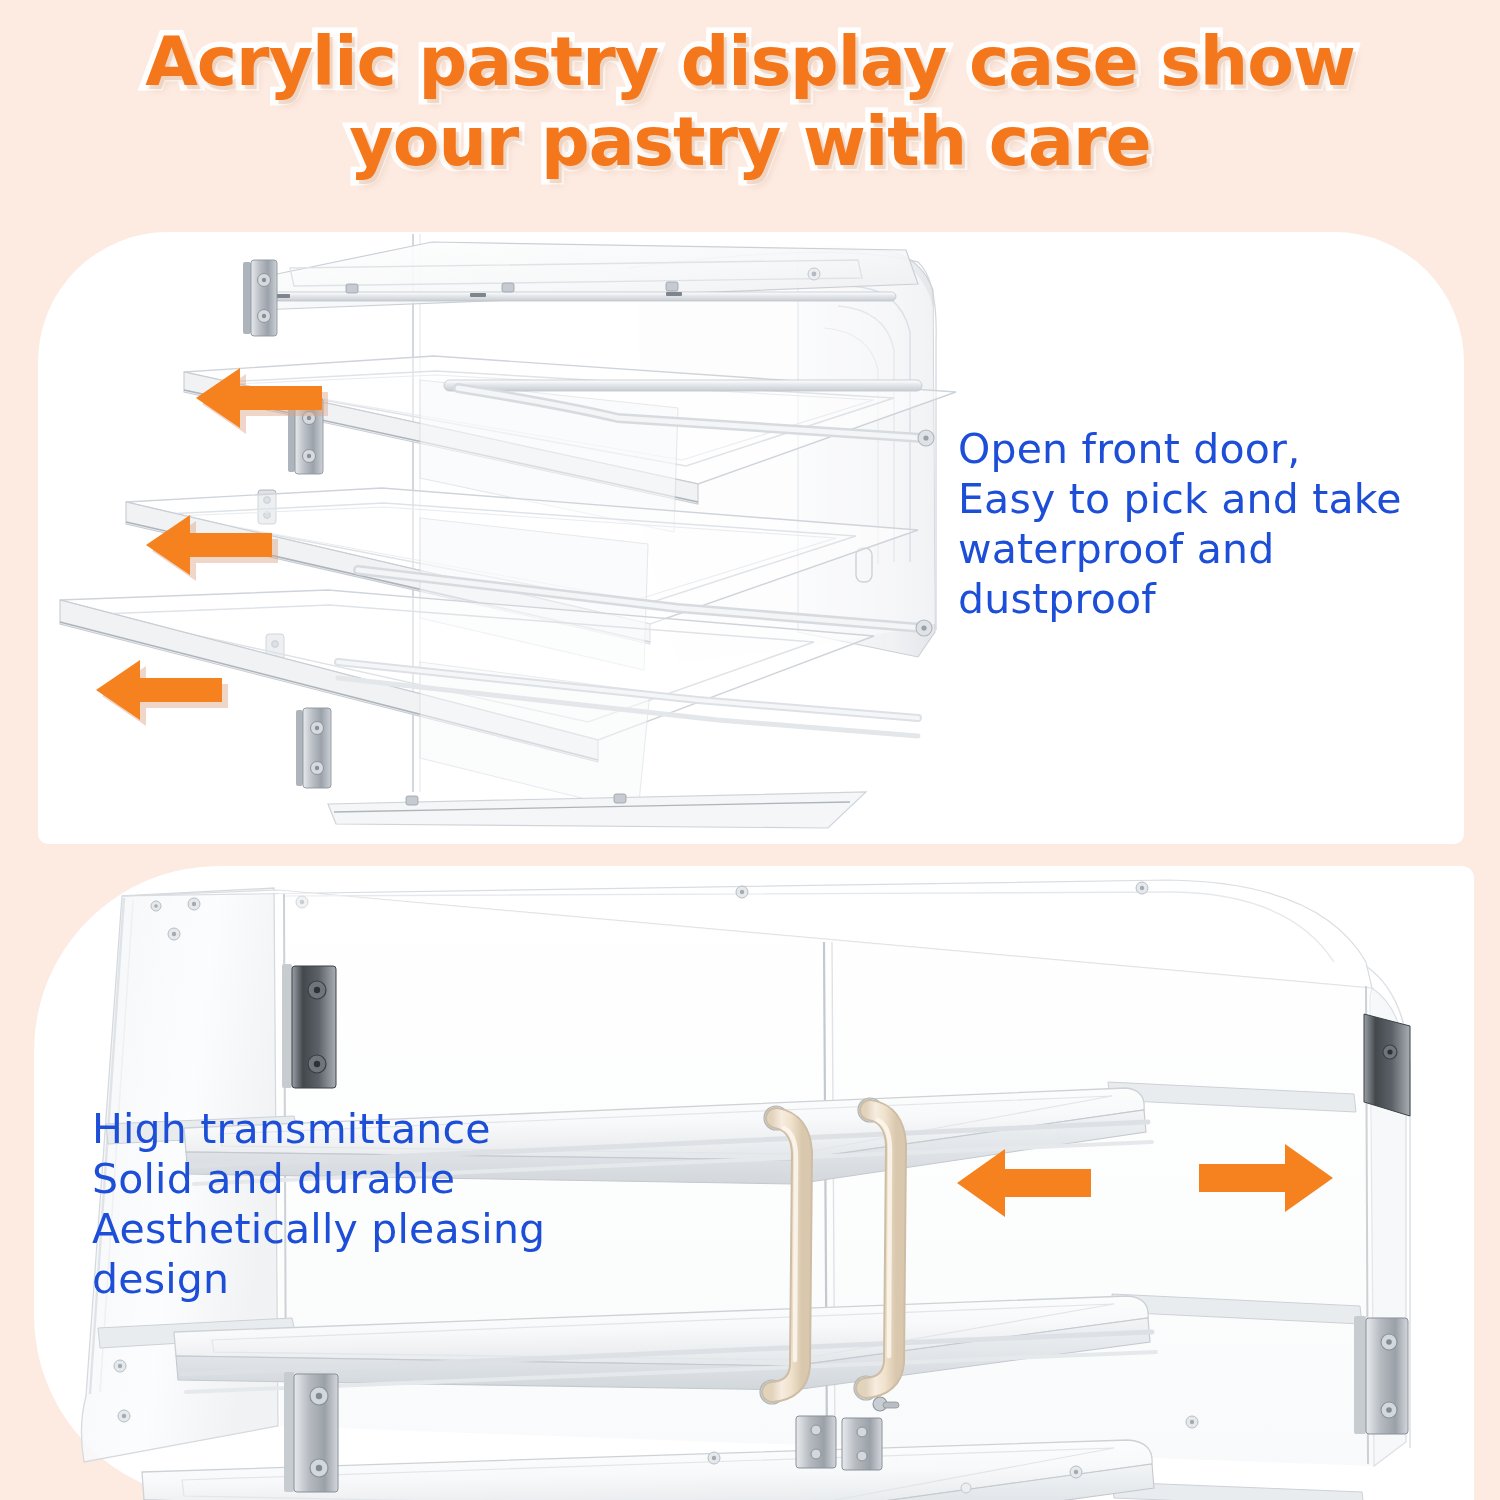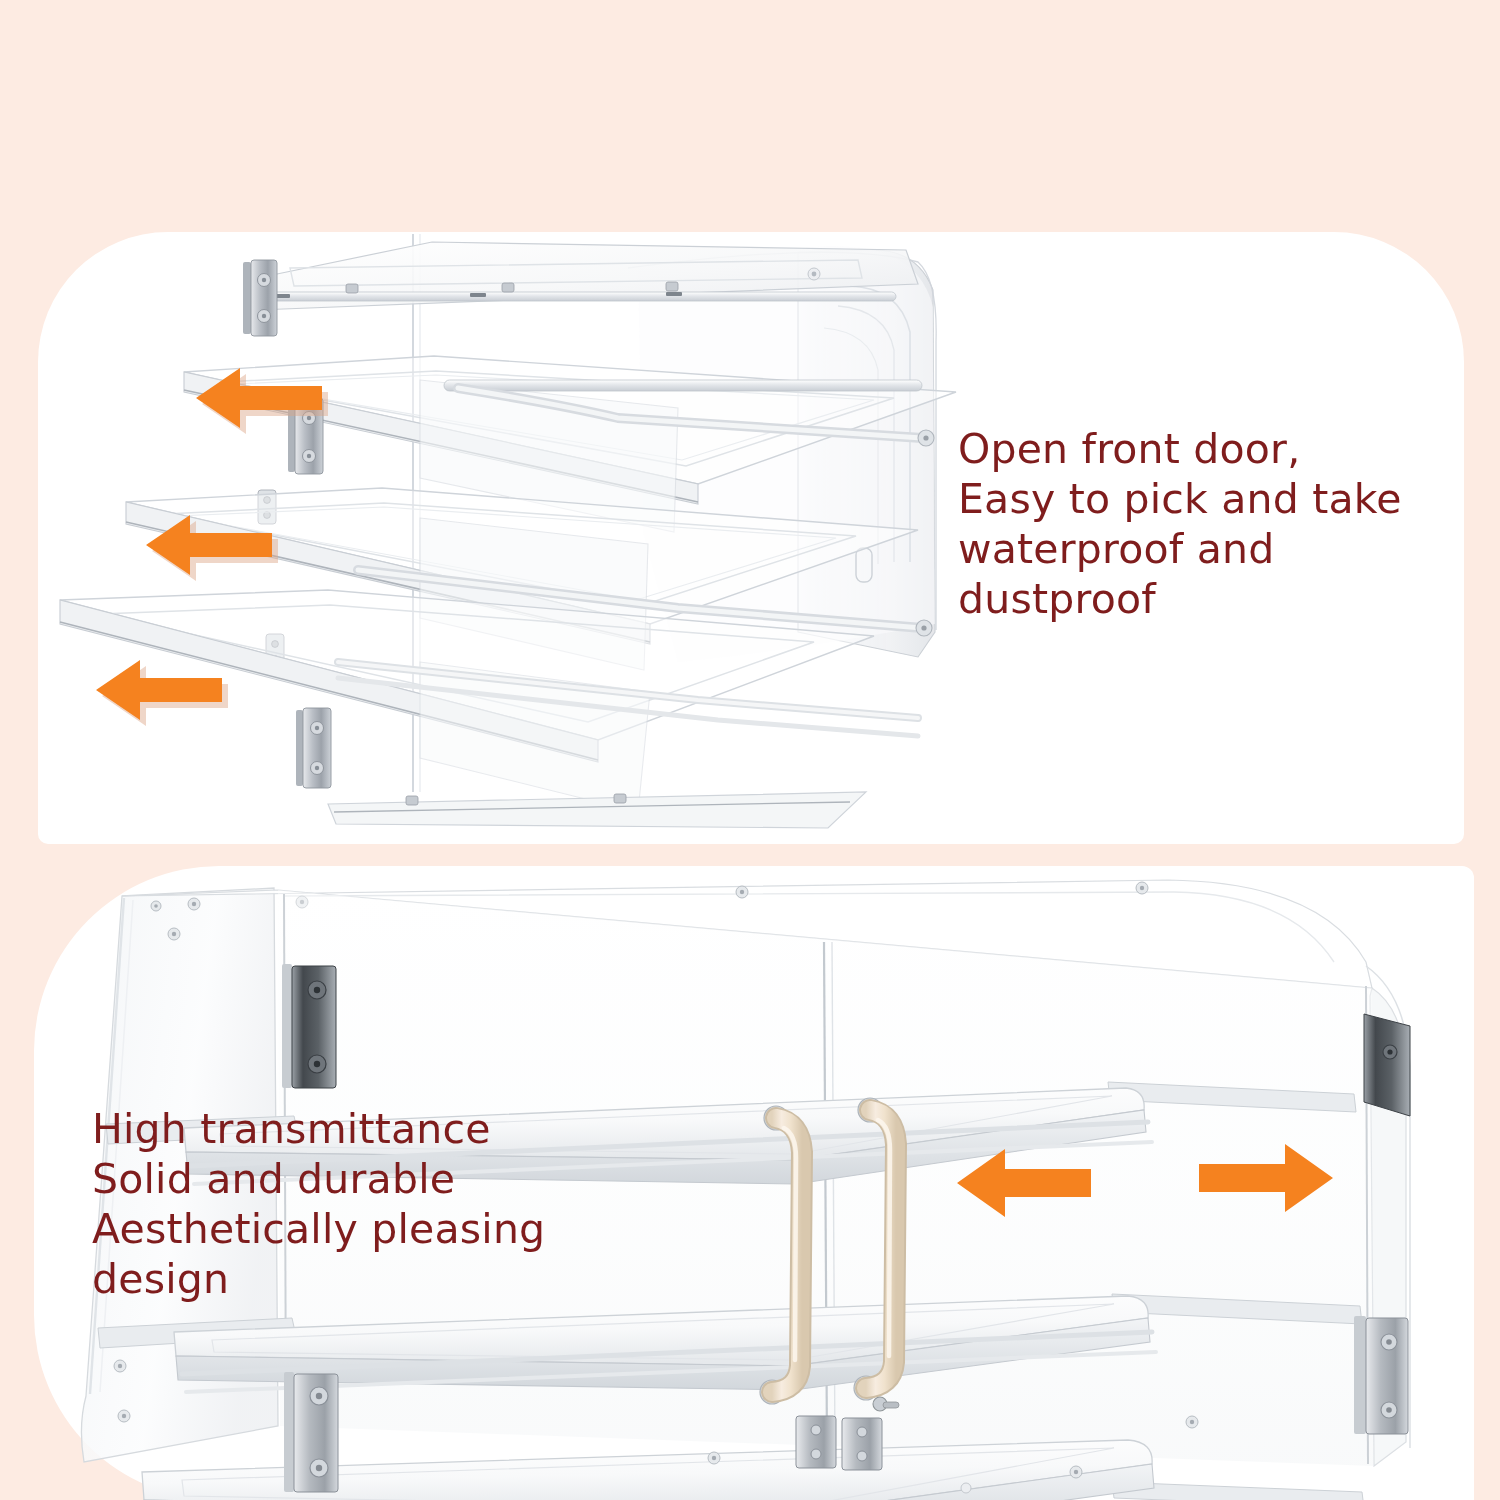--- a/index.html
+++ b/index.html
@@ -57,21 +57,21 @@
     left: 34px;
     top: 866px;
     width: 1440px;
     height: 634px;
     border-radius: 185px 12px 0 185px;
   }
 
   
   .feature-text {
     position: absolute;
-    color: #7f1d1d;
+    color: #1d4ed8;
     font-family: "DejaVu Sans", sans-serif;
     font-weight: 400;
     font-size: 41px;
     line-height: 50px;
     letter-spacing: 0.2px;
     white-space: pre-line;
     z-index: 30;
   }
   .feature-top-right {
     left: 958px;
@@ -105,20 +105,22 @@
     width: 1440px; height: 634px;
     z-index: 10;
     pointer-events: none;
   }
   .art-top svg, .art-bottom svg { display: block; }
 </style>
 </head>
 <body>
 
 <div class="title-block">
+  <div class="title-line">Acrylic pastry display case show</div>
+  <div class="title-line">your pastry with care</div>
 </div>
 
 <div class="card card-top"></div>
 
 <div class="art-top">
 <svg width="1426" height="612" viewBox="0 0 1426 612" xmlns="http://www.w3.org/2000/svg">
   <defs>
     <linearGradient id="acryFaceT" x1="0" y1="0" x2="1" y2="1">
       <stop offset="0%" stop-color="#ffffff" stop-opacity="0.96"></stop>
       <stop offset="55%" stop-color="#f6f7f8" stop-opacity="0.88"></stop>

